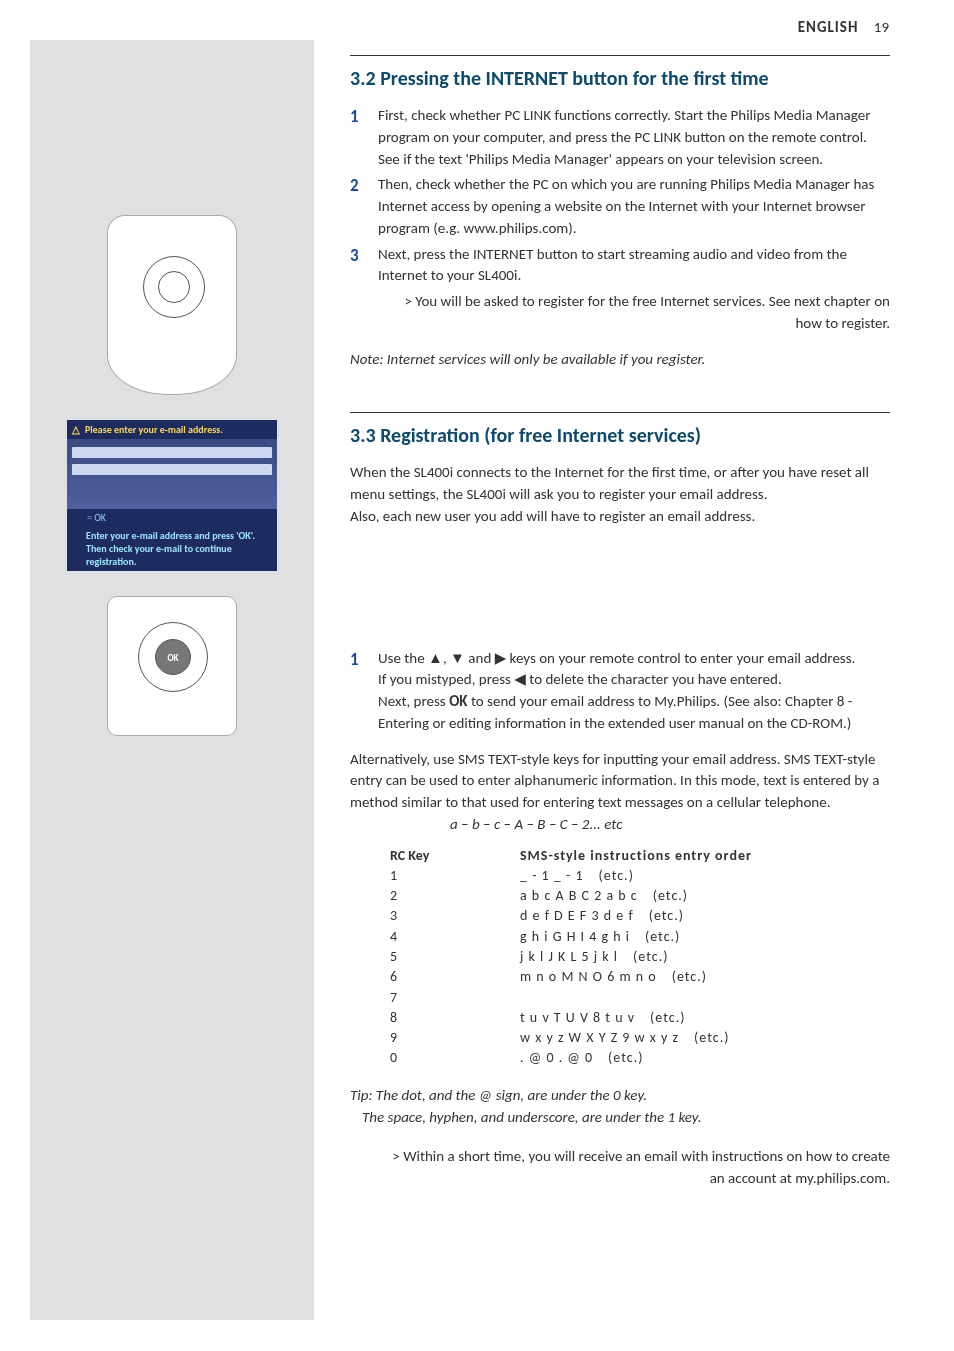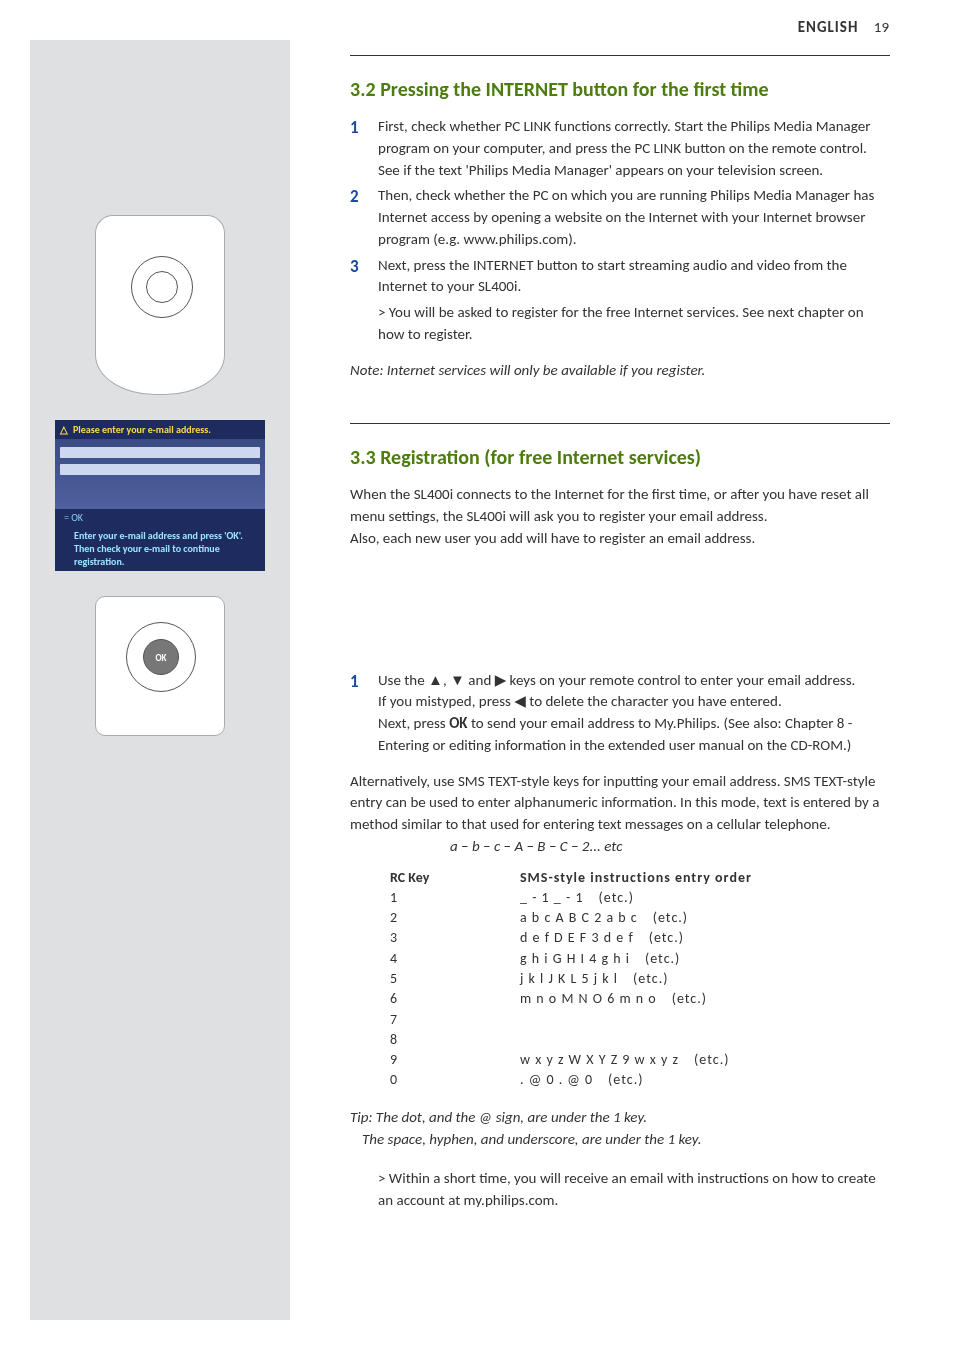--- a/index.html
+++ b/index.html
@@ -16,21 +16,21 @@
     position: absolute;
     top: 18px;
     right: 65px;
     font-size: 15px;
   }
   .page-header .lang { font-weight: bold; letter-spacing: 1px; margin-right: 12px; }
   .sidebar {
     position: absolute;
     left: 30px;
     top: 40px;
-    width: 260px;
+    width: 284px;
     height: 1280px;
     background: #dfe0e2;
     padding: 15px 10px;
   }
   .sidebar-img {
     margin: 0 auto 25px auto;
     display: flex;
     justify-content: center;
   }
   .remote-top {
@@ -77,21 +77,21 @@
   }
   .email-screenshot .field {
     background: #cdd8f0;
     height: 11px;
     margin-bottom: 6px;
     border-radius: 1px;
   }
   .email-screenshot .okrow {
     background: #1e2b5e;
     color: #8bd0ff;
-    padding: 2px 9px;
+    padding: 2px 20px;
     font-size: 10px;
   }
   .email-screenshot .hint {
     background: #1e2b5e;
     color: #9be5ff;
     padding: 3px 19px;
     font-size: 10px;
     line-height: 1.3;
     font-weight: bold;
   }
@@ -116,40 +116,40 @@
     color:#fff; font-size:9px; font-weight:bold;
   }
   .content {
     position: absolute;
     left: 350px;
     top: 55px;
     width: 540px;
     line-height: 1.45;
   }
   h2.section {
-    color: #4d7c0f;
+    color: #0c4a6e;
     font-size: 20px;
     font-weight: bold;
     border-top: 1.2px solid #333;
-    padding-top: 19px;
+    padding-top: 8px;
     margin-bottom: 12px;
   }
   .num-item {
     display: flex;
     margin-bottom: 4px;
   }
   .num-item .num {
     color: #1a4a9c;
     font-weight: bold;
     font-size: 17px;
     width: 28px;
     flex-shrink: 0;
   }
   .num-item .txt { flex: 1; }
-  .indent-sub { margin-left: 28px; margin-top:2px; }
+  .indent-sub { margin-left: 28px; margin-top:2px;text-align:right; }
   .note { font-style: italic; margin: 14px 0; }
   .gap { height: 28px; }
   .big-gap { height: 120px; }
   .table {
     margin-left: 40px;
     margin-top: 8px;
     font-size: 14px;
   }
   .table-row { display: flex; }
   .table-row .c1 { width: 130px; }
@@ -269,29 +269,30 @@
       </div>
     <div class="table-row">
         <div class="c1">6</div>
         <div class="c2">m n o M N O 6 m n o (etc.)</div>
       </div>
     <div class="table-row">
         <div class="c1">7</div>
       </div>
     <div class="table-row">
         <div class="c1">8</div>
+        <div class="c2">t u v T U V 8 t u v (etc.)</div>
       </div>
     <div class="table-row">
         <div class="c1">9</div>
         <div class="c2">w x y z W X Y Z 9 w x y z (etc.)</div>
       </div>
     <div class="table-row">
         <div class="c1">0</div>
         <div class="c2">. @ 0 . @ 0 (etc.)</div>
       </div>
   </div>
 
-  <p class="tip">Tip: The dot, and the @ sign, are under the 1 key.</p>
+  <p class="tip">Tip: The dot, and the @ sign, are under the 0 key.</p>
   <p style="font-style:italic; margin-left:12px">The space, hyphen, and underscore, are under the 1 key.</p>
 
   <p class="indent-sub" style="margin-top:18px">&gt; Within a short time, you will receive an email with instructions on how to create an account at my.philips.com.</p>
 
 </div>
 
 </body></html>

